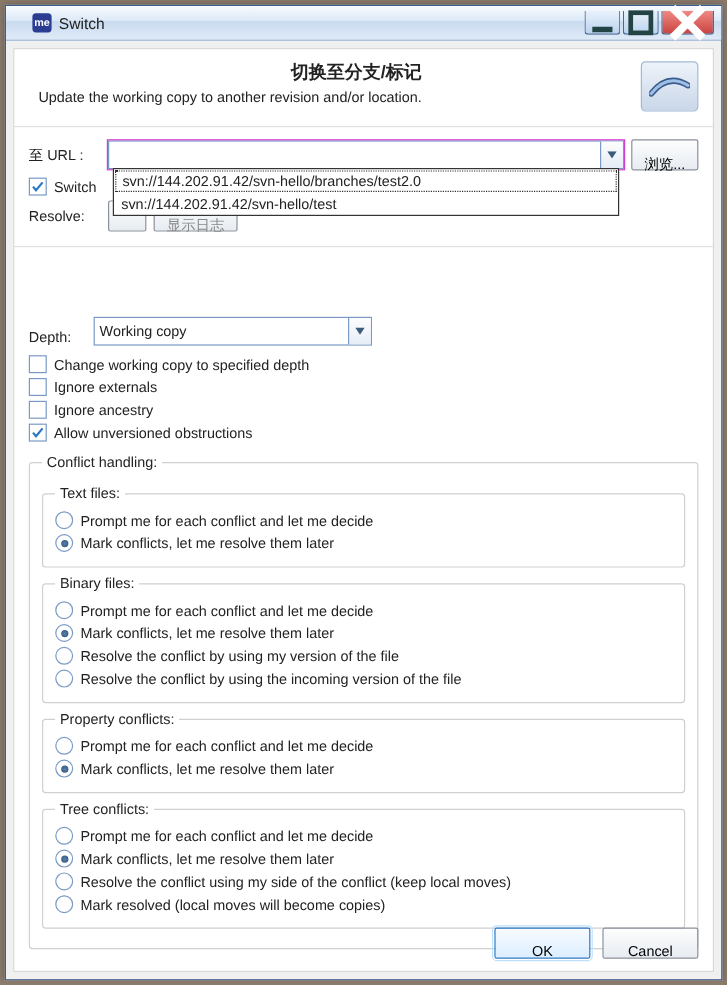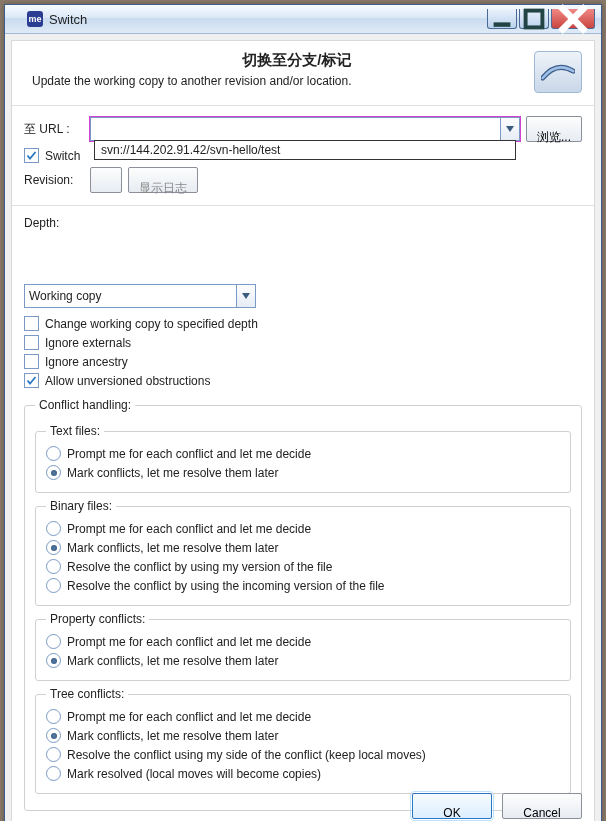--- a/index.html
+++ b/index.html
@@ -186,21 +186,21 @@
     padding: 1px 5px;
   }
 
   .check-row, .radio-row {
     display: flex;
     align-items: center;
     gap: 6px;
     margin: 4px 0;
   }
 
-  .depth-row { display: flex; align-items: flex-start; gap: 6px; margin: 4px 0 8px 0; flex-direction: column; }
+  .depth-row { display: flex; align-items: flex-end; gap: 6px; margin: 4px 0 8px 0; }
   .depth-row .combo { flex: none; width: 230px; margin-top: 48px; }
 
   fieldset {
     border: 1px solid #d0d0d0;
     border-radius: 3px;
     margin: 10px 0 6px 0;
     padding: 6px 10px 10px 10px;
   }
   fieldset > legend {
     font-size: 12px;
@@ -298,37 +298,38 @@
         <div class="combo hl-magenta-inset">
           <div class="text"></div>
           <div class="arrow">
             <svg width="8" height="6" viewBox="0 0 8 6">
                 <path d="M0 0 L8 0 L4 6 Z" fill="#3b5c7c"></path>
               </svg>
           </div>
         </div>
 
         <div class="dropdown-list">
+          <div class="opt selected">svn://144.202.91.42/svn-hello/branches/test2.0</div>
           <div class="opt">svn://144.202.91.42/svn-hello/test</div>
         </div>
       </div>
       <button class="btn">浏览...</button>
     </div>
 
     <div class="check-row hidden-under">
       <div class="checked-box">
         <svg viewBox="0 0 11 11">
             <path d="M1.5 5.5 L4 8.5 L9.5 2" stroke="#2a78c4" stroke-width="1.8" fill="none"></path>
           </svg>
       </div>
       <span>Switch</span>
     </div>
 
     <div class="row">
-      <span class="lbl">Revision:</span>
+      <span class="lbl">Resolve:</span>
       <button class="btn" style="width:30px;">&nbsp;</button>
       <button class="btn disabled">显示日志</button>
     </div>
 
     <hr class="sep">
 
     <div class="depth-row">
       <span style="width:48px;">Depth:</span>
       <div class="combo">
         <div class="text">Working copy</div>

